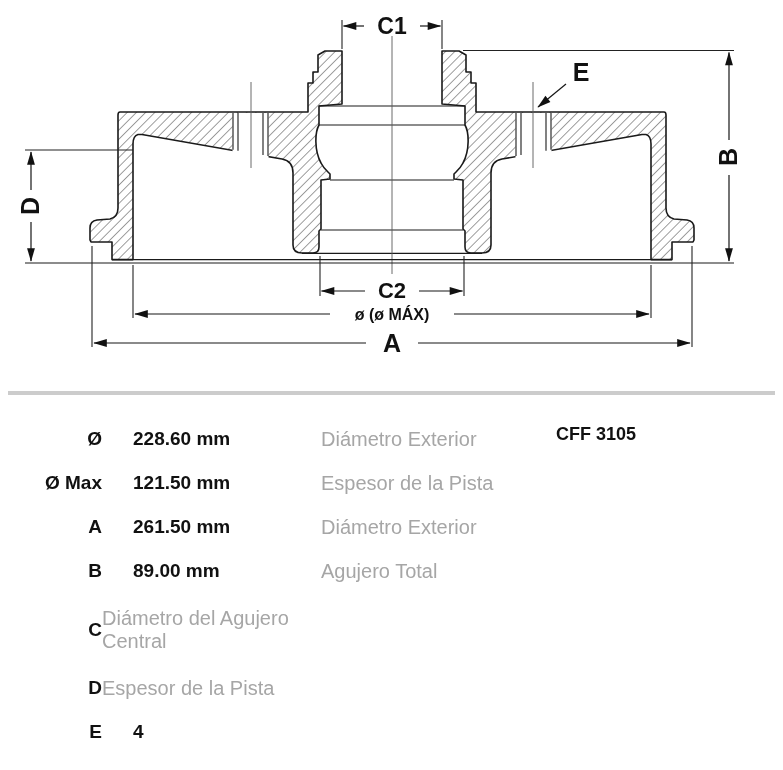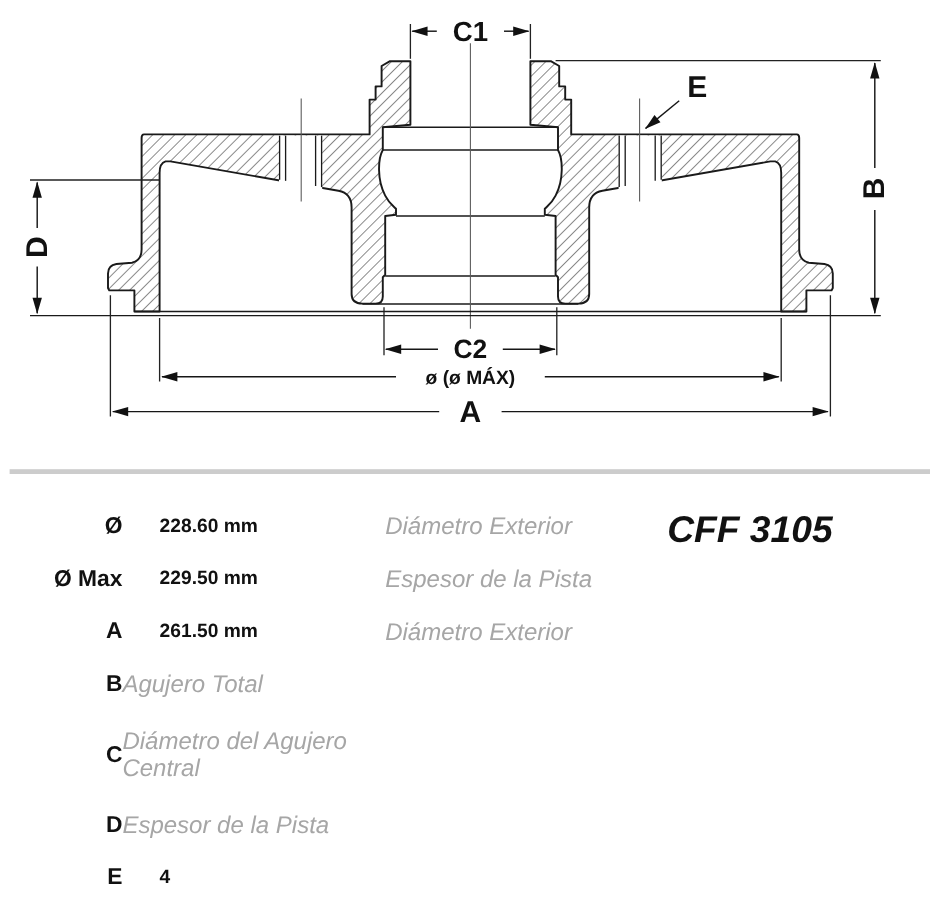--- a/index.html
+++ b/index.html
@@ -5,23 +5,23 @@
   html,body{margin:0;padding:0;background:#fff;}
   .stage{position:relative;width:783px;height:770px;background:#ffffff;overflow:hidden;
          font-family:"Liberation Sans",sans-serif;}
   .drawing{position:absolute;top:0;left:0;}
   .divider{position:absolute;top:391px;left:8px;right:8px;height:4px;background:#cccccc;}
   .spec{position:absolute;top:417px;left:30px;right:0;}
   .row{display:grid;grid-template-columns:72px 219px 1fr;align-items:center;}
   .row.h44{height:44px;}
   .row.h73{height:73px;}
   .cell-label{text-align:right;font-weight:bold;font-size:19px;color:#111111;}
-  .cell-value{padding-left:31px;font-weight:bold;font-size:16px;color:#111111;line-height:1.5;}
-  .cell-desc{font-size:20px;color:#a6a6a6;font-style:italic;}
-  .part-code{position:absolute;top:424px;left:556px;font-size:31px;font-weight:bold;color:#111111;font-style:italic;}
+  .cell-value{padding-left:31px;font-weight:bold;font-size:19px;color:#111111;line-height:1.5;}
+  .cell-desc{font-size:20px;color:#a6a6a6;}
+  .part-code{position:absolute;top:424px;left:556px;font-size:18px;font-weight:bold;color:#111111;}
   svg text{font-family:"Liberation Sans",sans-serif;font-weight:bold;fill:#111111;}
 </style>
 </head>
 <body>
 
 <div class="stage">
 
   <svg class="drawing" width="783" height="386" viewBox="0 0 783 386">
     <defs>
       <pattern id="hatch" patternUnits="userSpaceOnUse" width="6.5" height="6.5" patternTransform="rotate(45)">
@@ -128,32 +128,33 @@
   <div class="spec">
 
     <div class="row h44">
       <div class="cell-label">Ø</div>
       <div class="cell-value">228.60 mm</div>
       <div class="cell-desc">Diámetro Exterior</div>
     </div>
 
     <div class="row h44">
       <div class="cell-label">Ø Max</div>
-      <div class="cell-value">229.50 mm</div>
+      <div class="cell-value">121.50 mm</div>
       <div class="cell-desc">Espesor de la Pista</div>
     </div>
 
     <div class="row h44">
       <div class="cell-label">A</div>
       <div class="cell-value">261.50 mm</div>
       <div class="cell-desc">Diámetro Exterior</div>
     </div>
 
     <div class="row h44">
       <div class="cell-label">B</div>
+      <div class="cell-value">89.00 mm</div>
       <div class="cell-desc">Agujero Total</div>
     </div>
 
     <div class="row h73">
       <div class="cell-label">C</div>
       <div class="cell-desc">Diámetro del Agujero Central</div>
     </div>
 
     <div class="row h44">
       <div class="cell-label">D</div>

